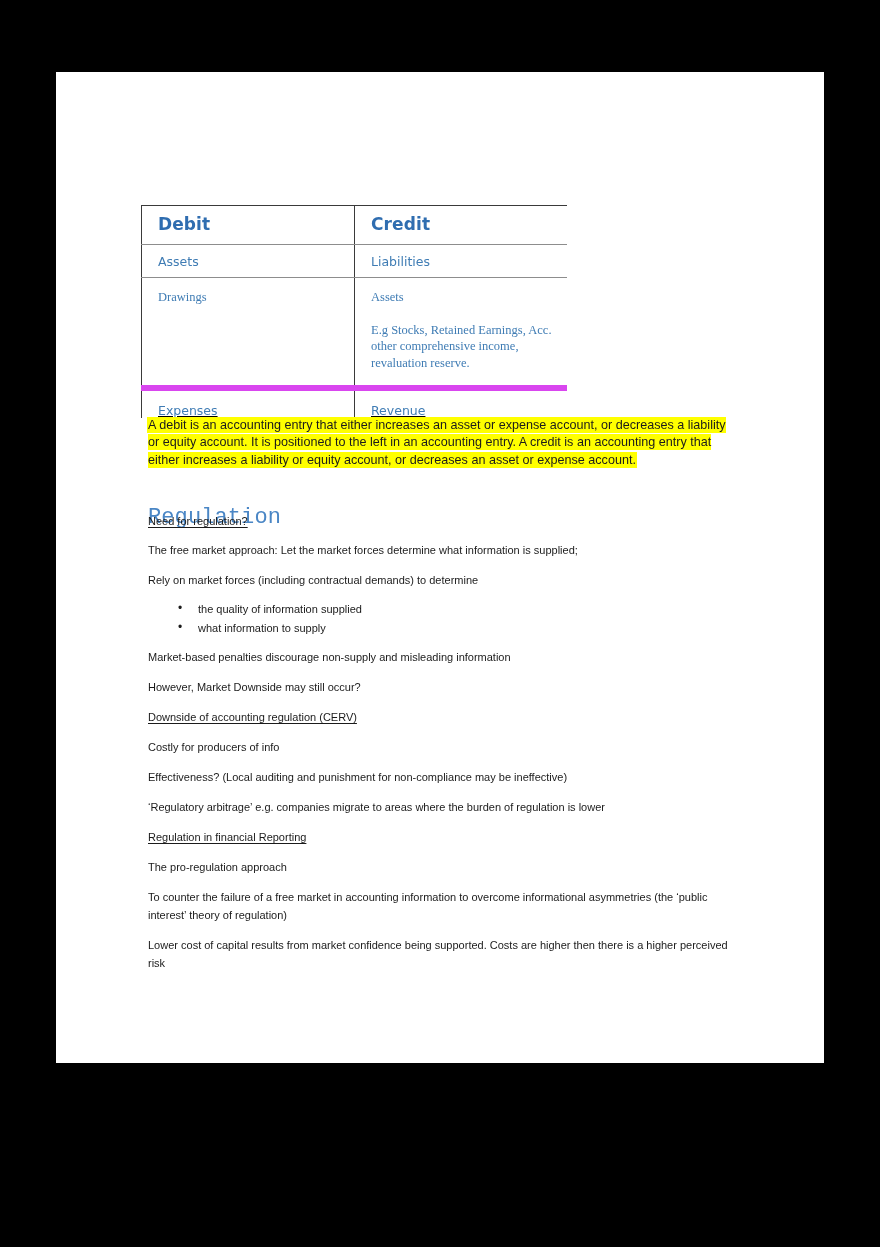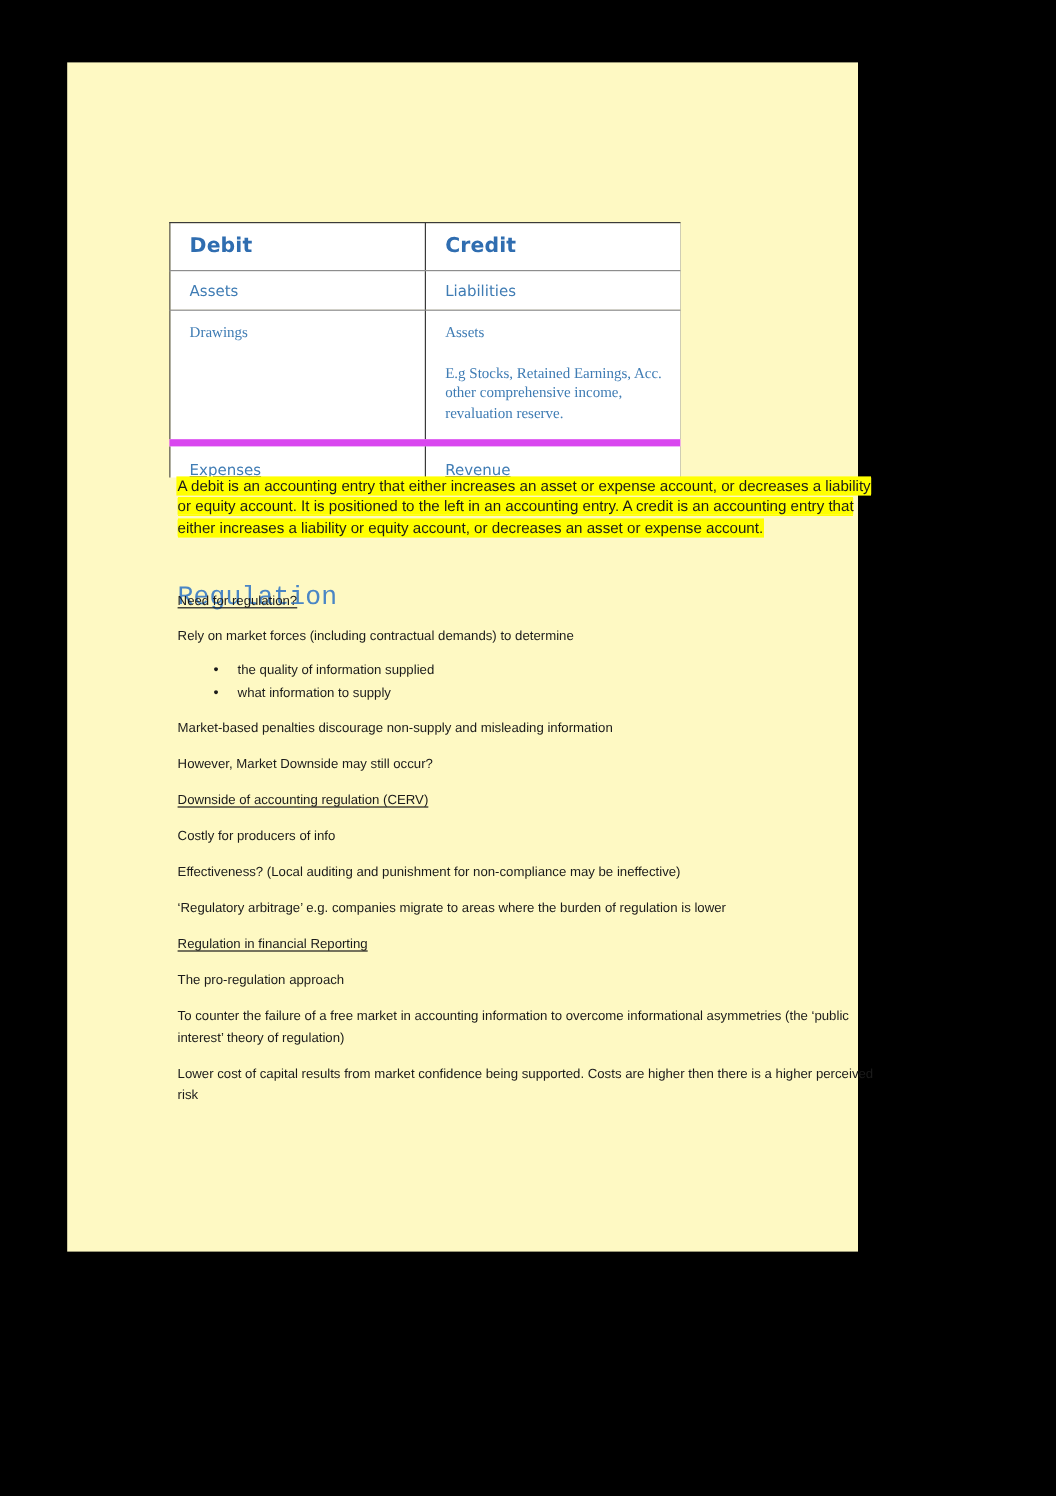--- a/index.html
+++ b/index.html
@@ -11,24 +11,24 @@
     width: 880px;
     height: 1247px;
     overflow: hidden;
     font-family: "Liberation Sans", sans-serif;
   }
 
   
   .page-sheet {
     position: absolute;
     left: 56px;
-    top: 52px;
-    width: 659px;
+    top: 72px;
+    width: 768px;
     height: 991px;
-    background: #fef9c3;
+    background: #ffffff;
   }
 
   
   .dc-table-wrap {
     position: absolute;
     left: 85px;      
     top: 133px;      
     width: 426px;
     height: 213px;
     overflow: hidden;
@@ -229,20 +229,21 @@
   </div>
 
   <h2 class="sec-heading">Regulation</h2>
 
   <div class="flow">
 
     <p class="tight">
       <span class="uline">Need for regulation?</span>
     </p>
 
+    <p>The free market approach: Let the market forces determine what information is supplied;</p>
 
     <p class="tight">Rely on market forces (including contractual demands) to determine</p>
 
     <ul class="bullets">
       <li>the quality of information supplied</li>
       <li>what information to supply</li>
     </ul>
 
     <p>Market-based penalties discourage non-supply and misleading information</p>
 

